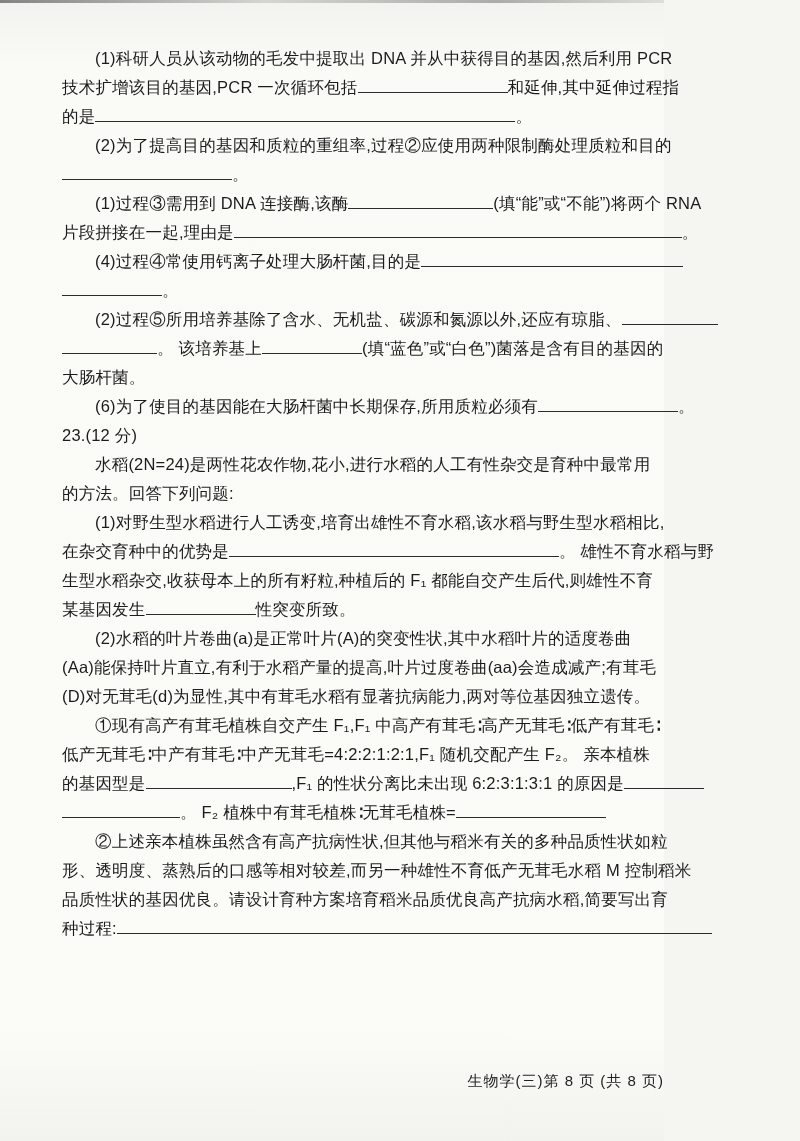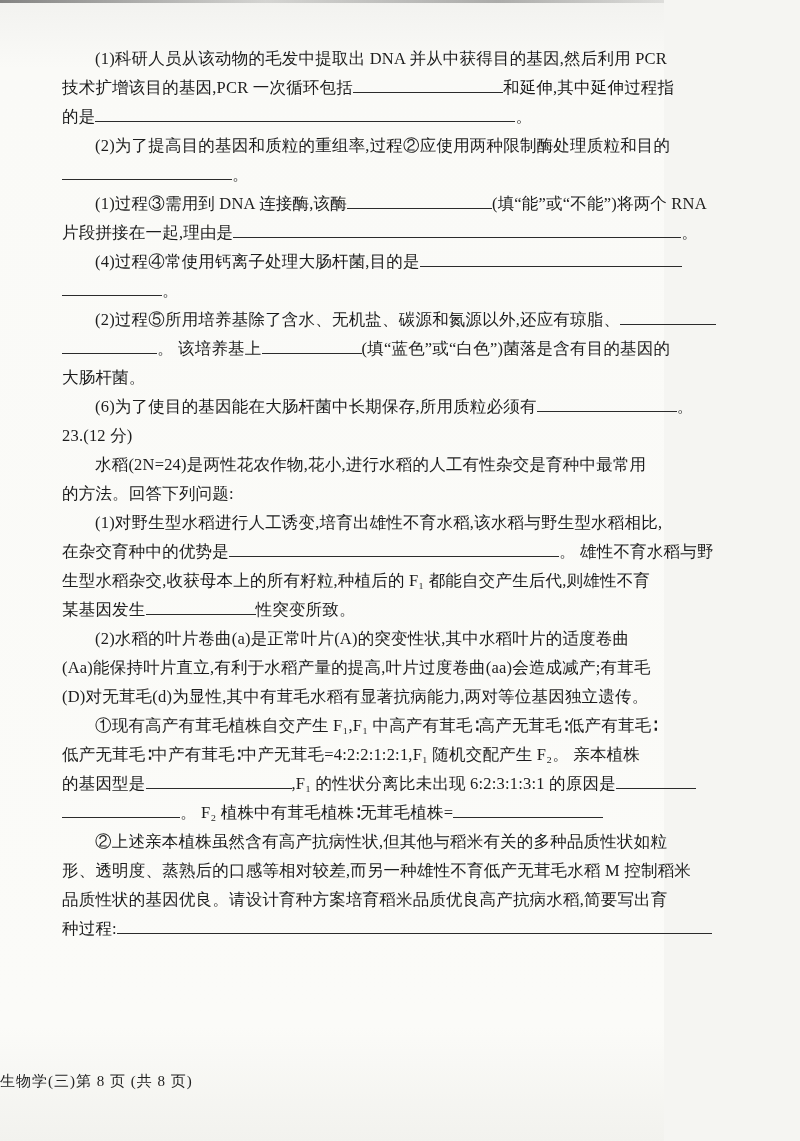--- a/index.html
+++ b/index.html
@@ -10,21 +10,21 @@
     width: 800px;
     height: 1141px;
     background: #f5f5f2;
     overflow: hidden;
   }
   .page {
     position: relative;
     width: 664px;
     height: 1141px;
     background: linear-gradient(180deg, #f2f2ef 0%, #fafaf7 6%, #fbfbf8 90%, #f2f2ee 100%);
-    font-family: Liberation Serif, serif;
+    font-family: Liberation Sans, sans-serif;
     color: #1c1c1c;
   }
   .scan-edge {
     position: absolute;
     top: 0;
     left: 0;
     right: 0;
     height: 3px;
     background: linear-gradient(90deg, rgba(40,40,40,.55), rgba(40,40,40,.15) 40%, rgba(40,40,40,.35) 75%, rgba(40,40,40,.1));
   }
@@ -48,24 +48,25 @@
     display: inline-block;
     height: 15px;
     border-bottom: 1.4px solid #2b2b2b;
     vertical-align: baseline;
   }
   .footer {
     position: absolute;
     left: 0;
     right: 0;
     top: 1072px;
-    text-align: left;
+    text-align: right;
     font-size: 15px;
     letter-spacing: 1px;
     color: #232323;
+    padding-left: 12px;
   }
 </style>
 </head>
 <body>
 
 <div class="page" style="color: rgb(28, 28, 28);">
   <div class="scan-edge"></div>
   <main class="content">
       <div class="line indent"><span>(1)科研人员从该动物的毛发中提取出 DNA 并从中获得目的基因,然后利用 PCR</span></div>
       <div class="line"><span>技术扩增该目的基因,PCR 一次循环包括</span><span class="blank" style="width: 150px; border-bottom-color: rgb(43, 43, 43);"></span><span>和延伸,其中延伸过程指</span></div>

